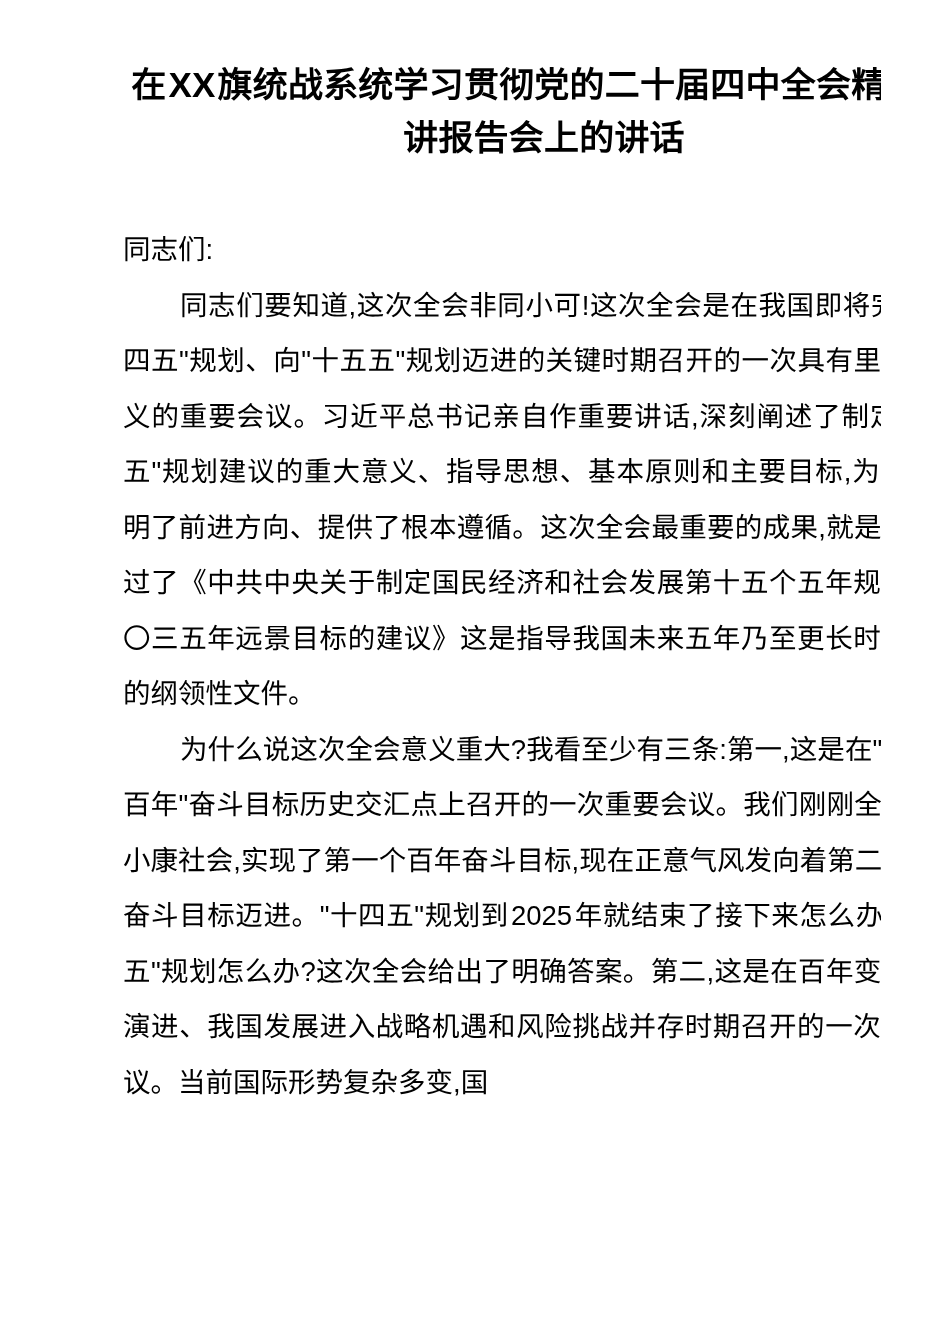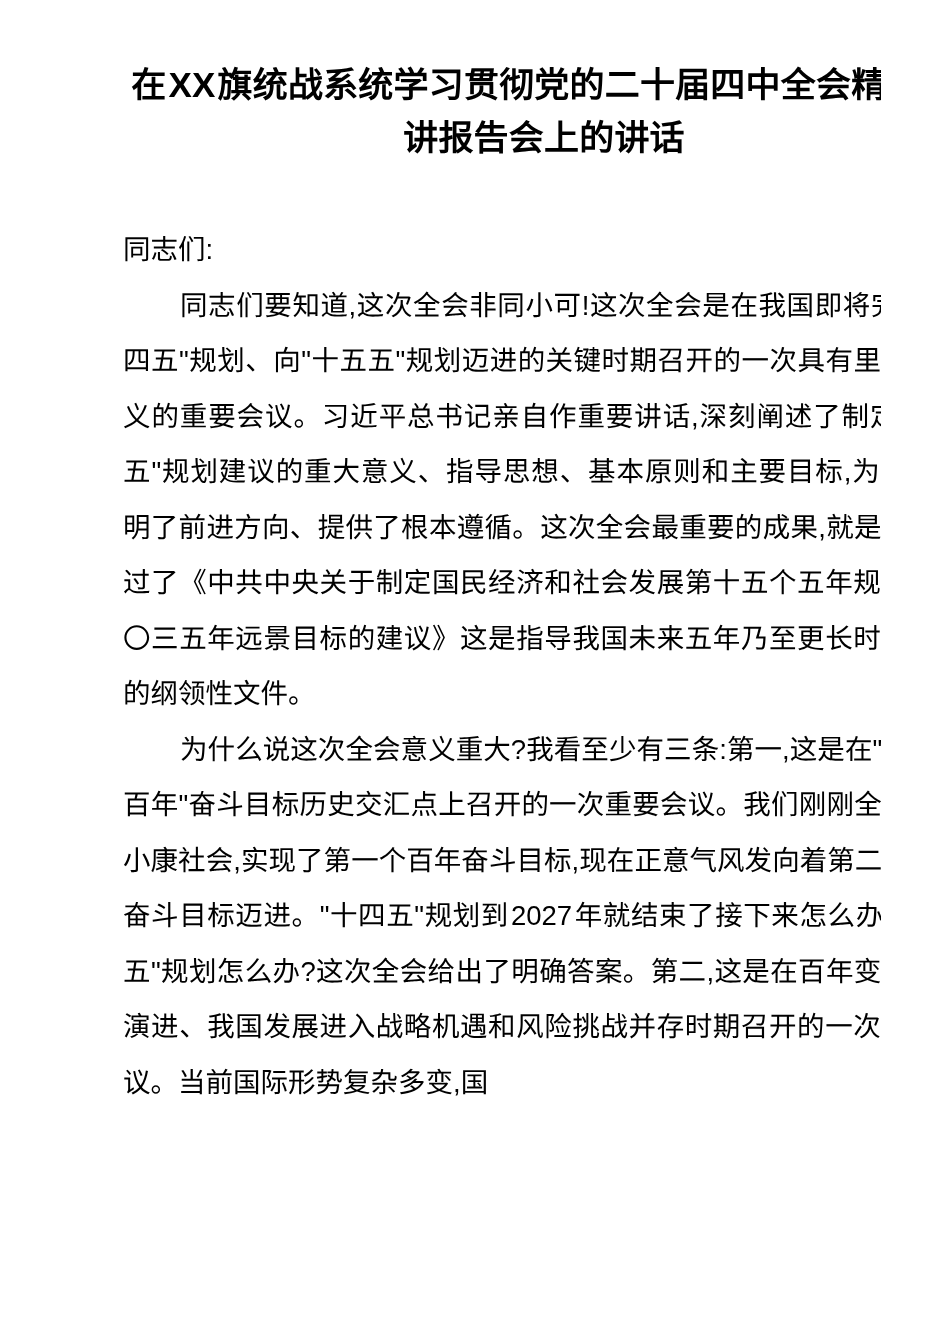--- a/index.html
+++ b/index.html
@@ -85,17 +85,17 @@
     <h1 class="doc-title">在<span class="lat">XX</span>旗统战系统学习贯彻党的二十届四中全会精神宣讲报告会上的讲话</h1>
 
     <div class="title-gap"></div>
 
     <p class="para flush">同志们:</p>
 
 
 
     <p class="para indent">同志们要知道,这次全会非同小可!这次全会是在我国即将完成"十四五"规划、向"十五五"规划迈进的关键时期召开的一次具有里程碑意义的重要会议。习近平总书记亲自作重要讲话,深刻阐述了制定"十五五"规划建议的重大意义、指导思想、基本原则和主要目标,为我们指明了前进方向、提供了根本遵循。这次全会最重要的成果,就是审议通过了《中共中央关于制定国民经济和社会发展第十五个五年规划和二〇三五年远景目标的建议》这是指导我国未来五年乃至更长时期发展的纲领性文件。</p>
 
-    <p class="para indent">为什么说这次全会意义重大?我看至少有三条:第一,这是在"两个一百年"奋斗目标历史交汇点上召开的一次重要会议。我们刚刚全面建成小康社会,实现了第一个百年奋斗目标,现在正意气风发向着第二个百年奋斗目标迈进。"十四五"规划到<span class="lat">2027</span>年就结束了接下来怎么办?"十五五"规划怎么办?这次全会给出了明确答案。第二,这是在百年变局加速演进、我国发展进入战略机遇和风险挑战并存时期召开的一次重要会议。当前国际形势复杂多变,国</p>
+    <p class="para indent">为什么说这次全会意义重大?我看至少有三条:第一,这是在"两个一百年"奋斗目标历史交汇点上召开的一次重要会议。我们刚刚全面建成小康社会,实现了第一个百年奋斗目标,现在正意气风发向着第二个百年奋斗目标迈进。"十四五"规划到<span class="lat">2025</span>年就结束了接下来怎么办?"十五五"规划怎么办?这次全会给出了明确答案。第二,这是在百年变局加速演进、我国发展进入战略机遇和风险挑战并存时期召开的一次重要会议。当前国际形势复杂多变,国</p>
 
   </div>
 
 </div>
 
 </body></html>

